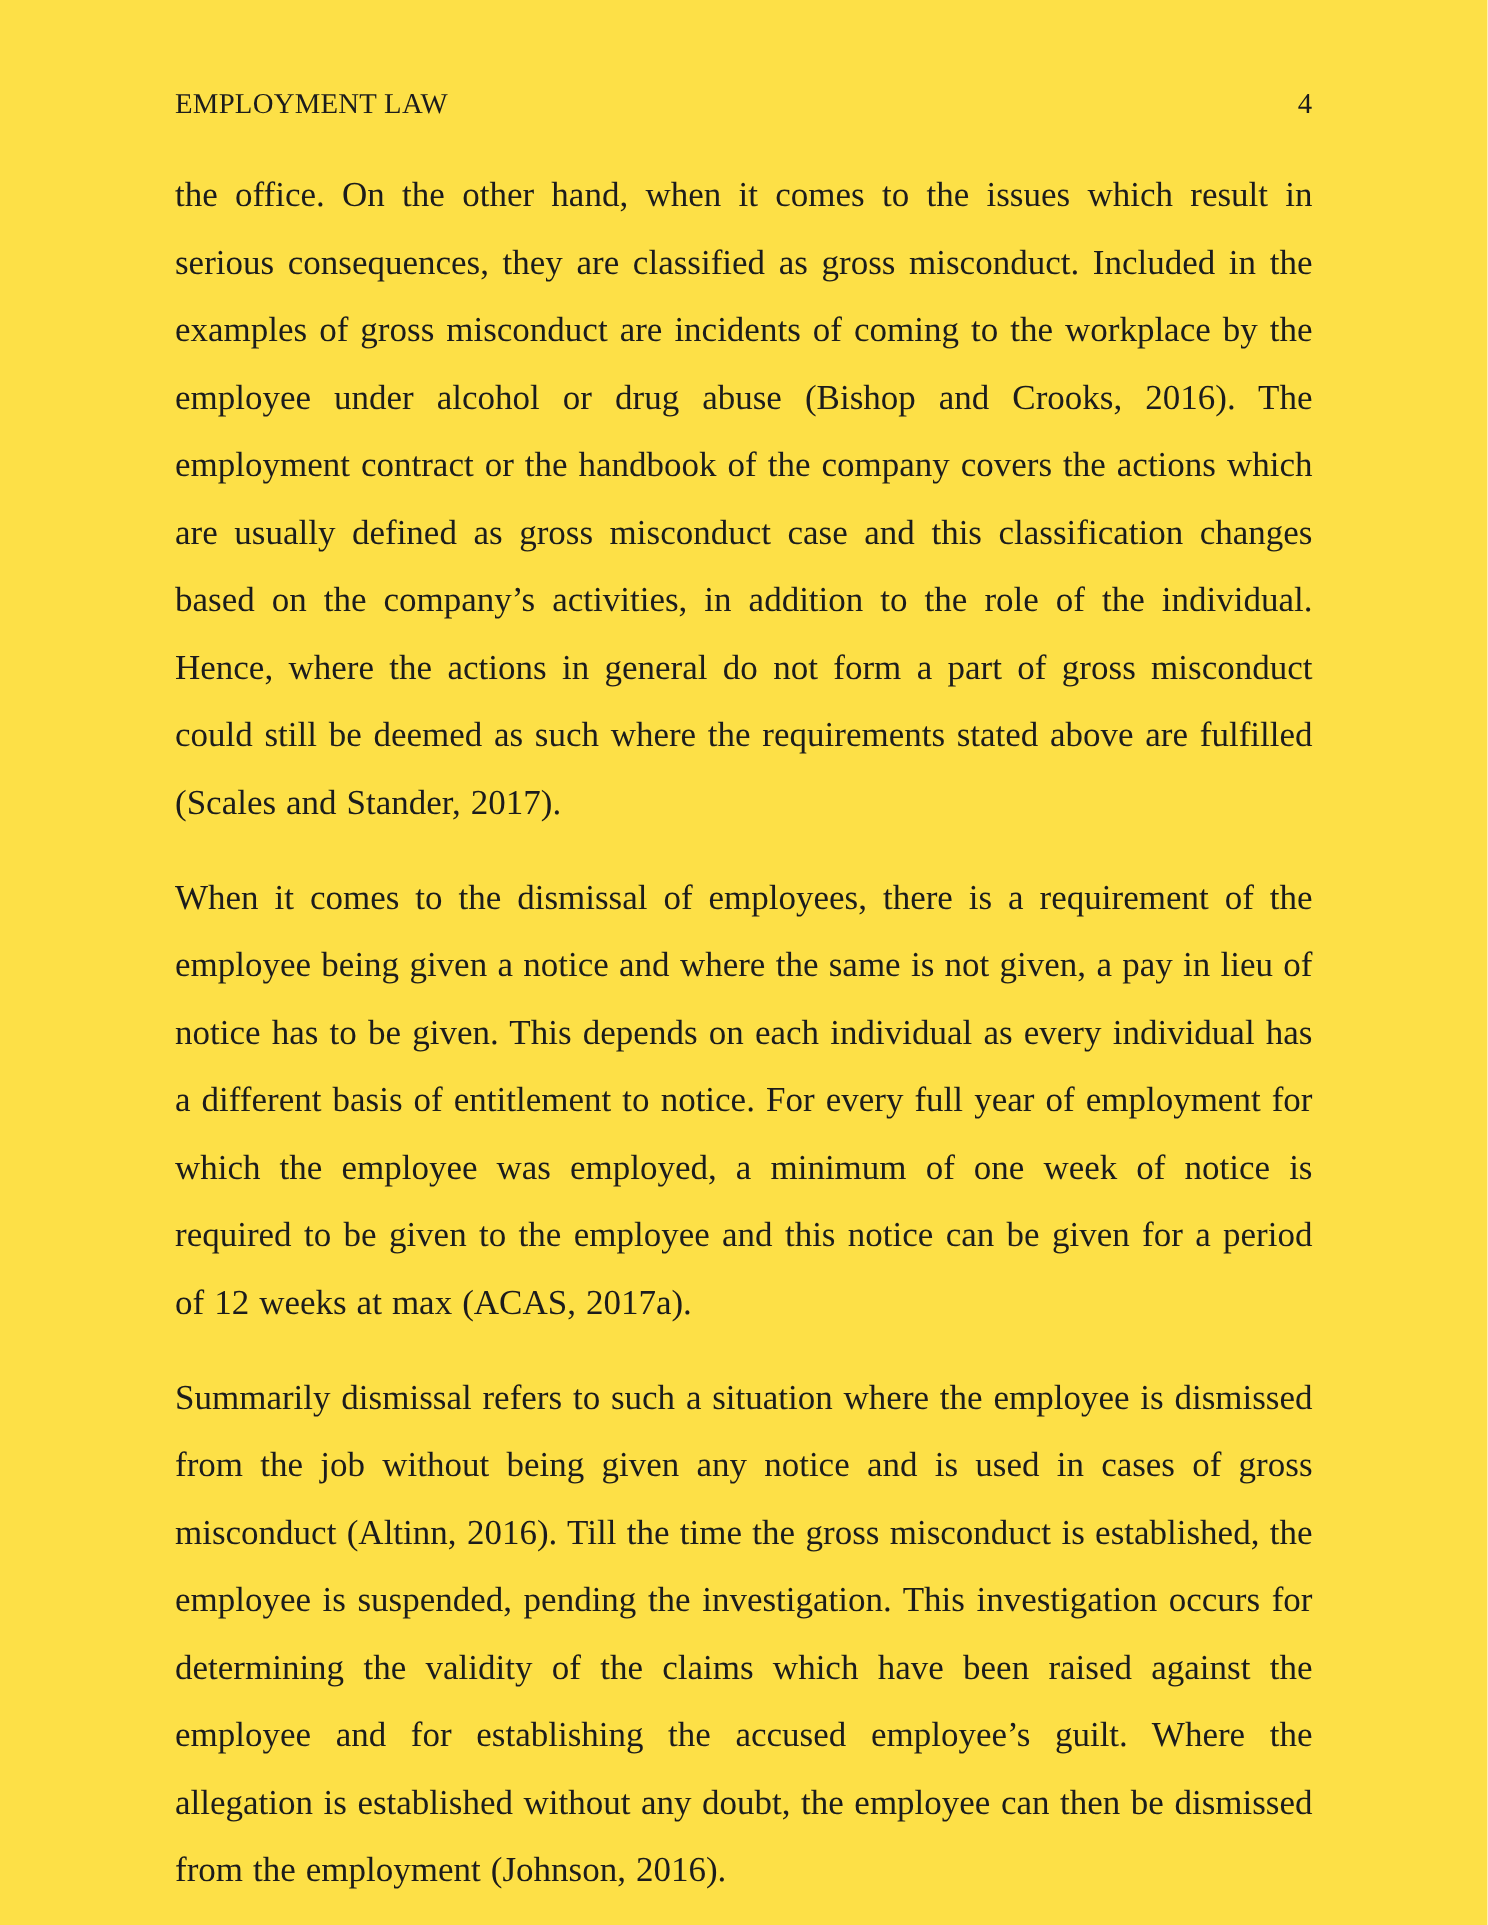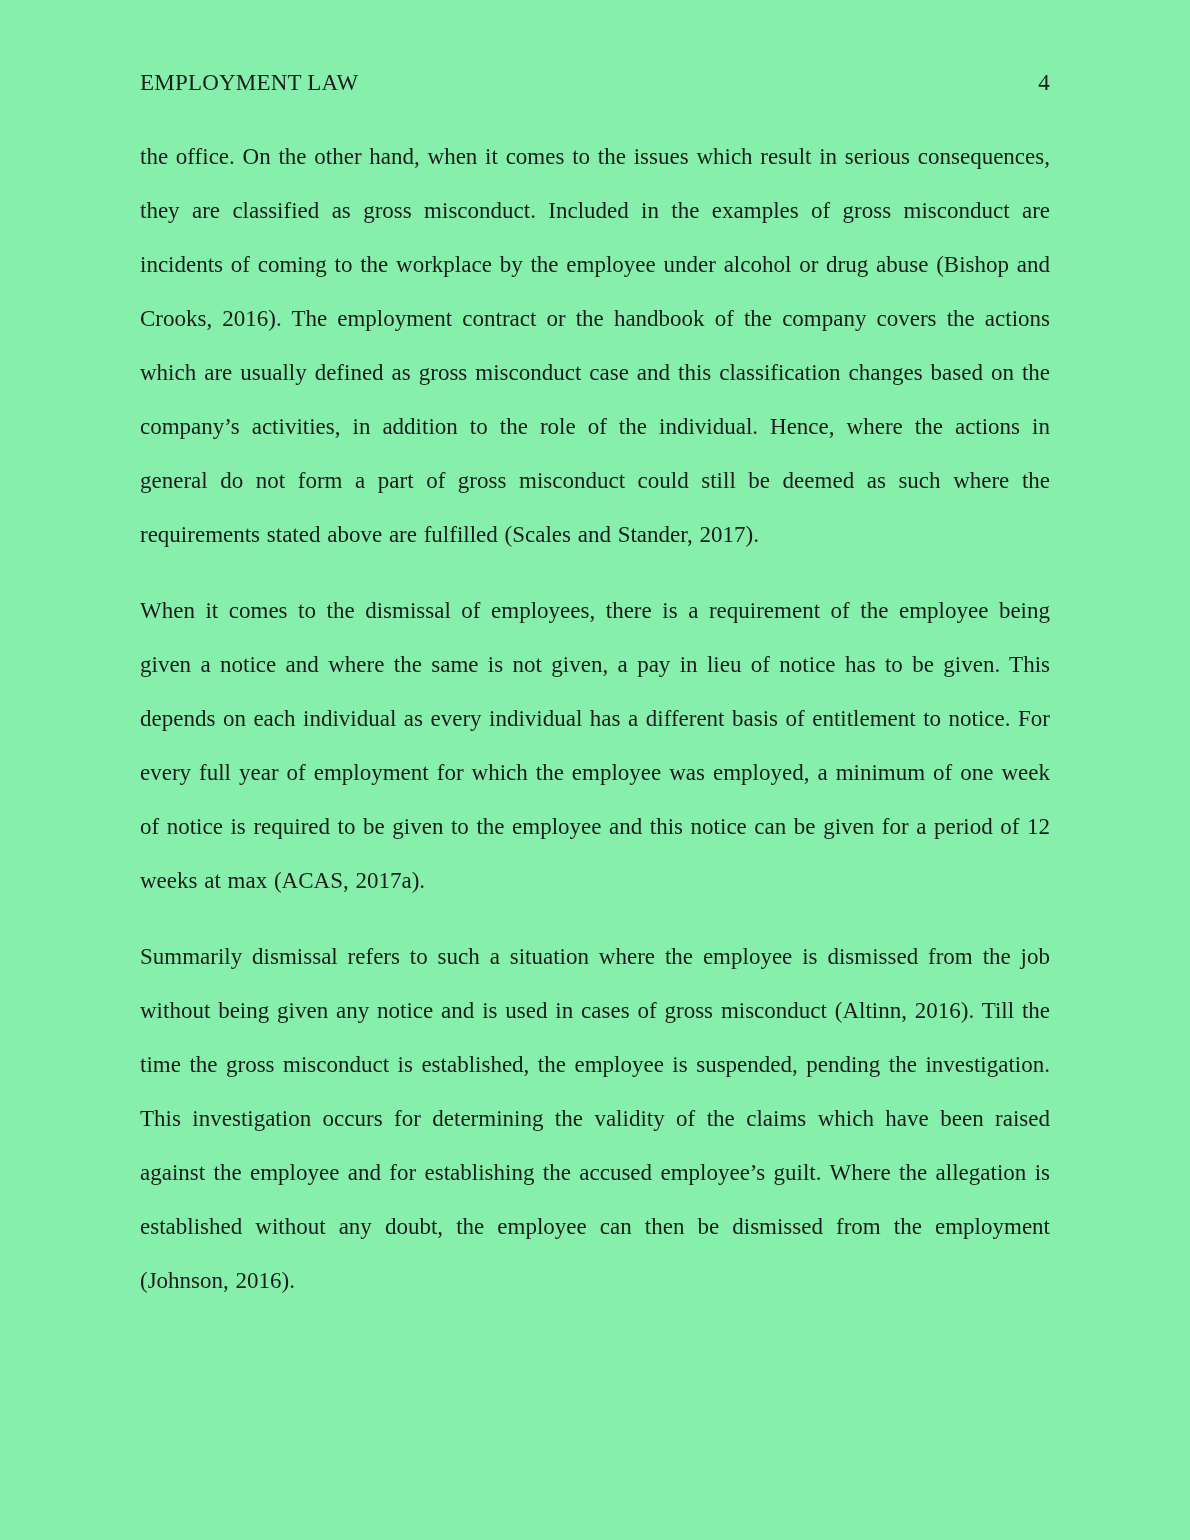--- a/index.html
+++ b/index.html
@@ -6,21 +6,21 @@
   html, body {
     margin: 0;
     padding: 0;
     background: #ffffff;
   }
   .page {
     position: relative;
     width: 1190px;
     height: 1540px;
     margin: 0 auto;
-    background: #86efac;
+    background: #fde047;
     box-sizing: border-box;
     padding: 70px 140px 0 140px;
     font-family: "Liberation Serif", "DejaVu Serif", serif;
     color: #1c1c1c;
     overflow: hidden;
   }
   .page-header {
     display: flex;
     justify-content: space-between;
     align-items: baseline;
@@ -32,21 +32,21 @@
     white-space: nowrap;
   }
   .page-number {
     white-space: nowrap;
   }
   .page-body {
     margin-top: 34px;
   }
   .para {
     margin: 0 0 22px 0;
-    font-size: 23px;
+    font-size: 28px;
     line-height: 54px;
     text-align: justify;
     text-justify: inter-word;
     word-spacing: 1px;
   }
 </style>
 </head>
 <body>
 
 <div class="page">

